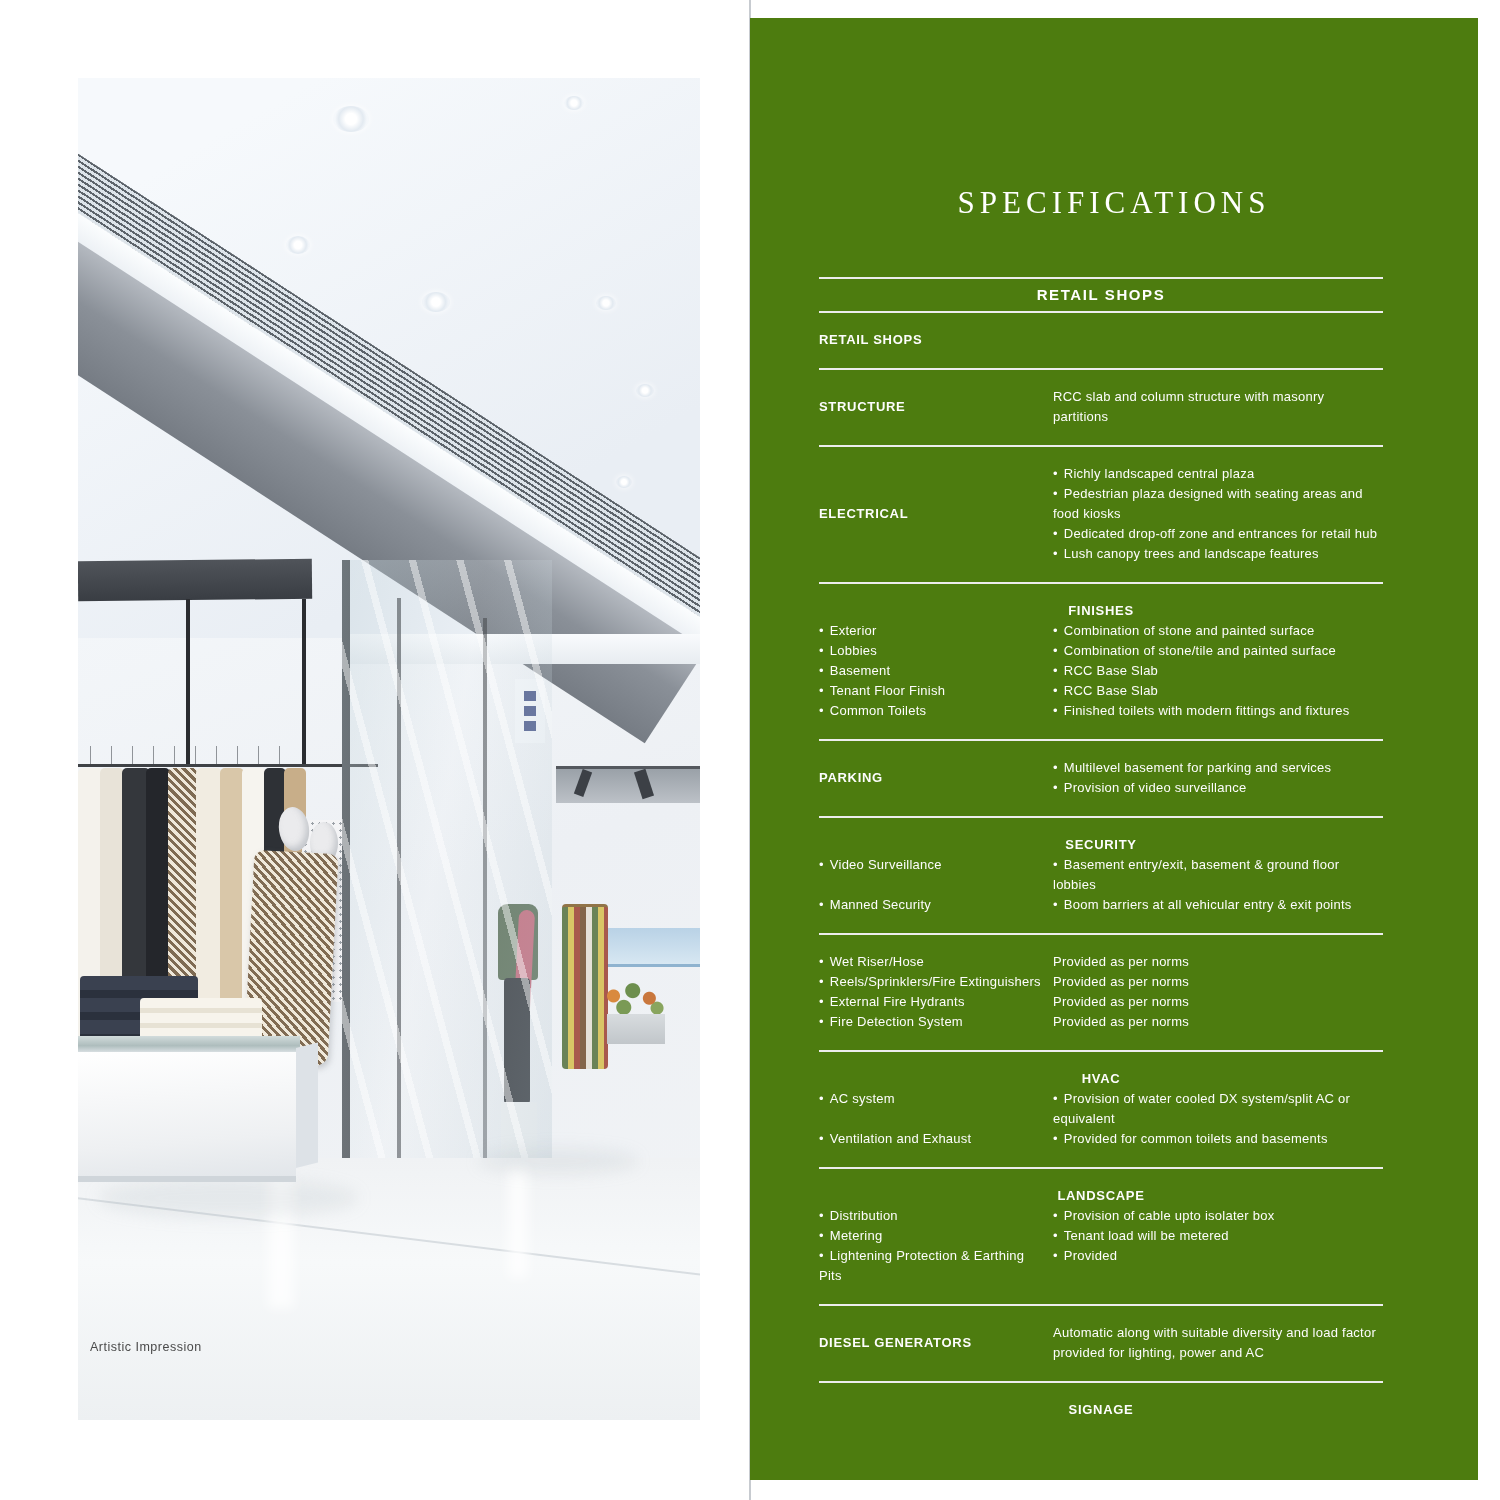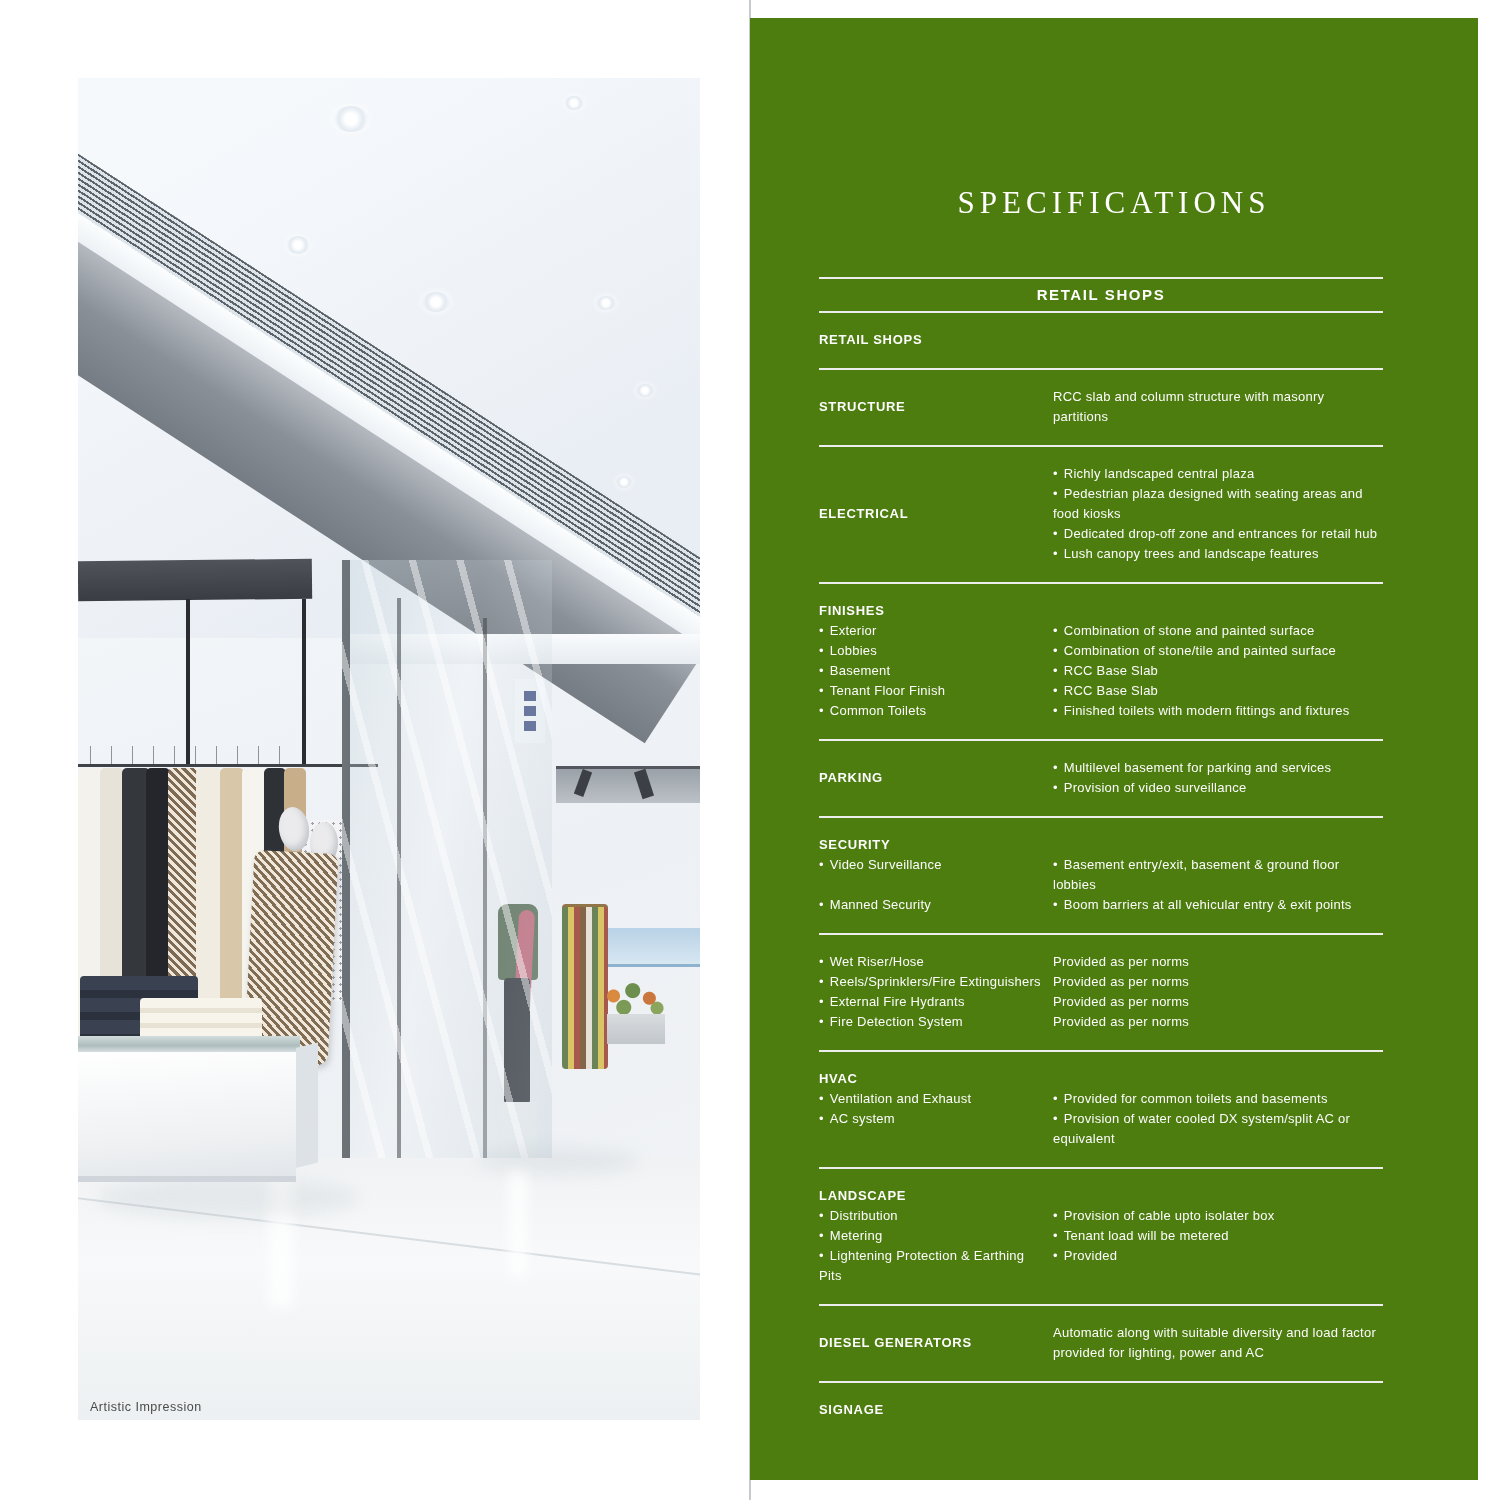--- a/index.html
+++ b/index.html
@@ -80,35 +80,35 @@
       background:repeating-linear-gradient(180deg,#3a4150 0 14px,#2b313d 14px 22px);}
   .stack-cream{position:absolute;left:62px;top:920px;width:122px;height:42px;border-radius:4px;
       background:repeating-linear-gradient(180deg,#f7f4ec 0 10px,#e7e2d4 10px 15px);}
   .table-top{position:absolute;left:0;top:958px;width:222px;height:16px;
       background:linear-gradient(#d2dcdc,#aebdbd 60%,#d7dee1);}
   .table-front{position:absolute;left:0;top:974px;width:218px;height:124px;
       background:linear-gradient(175deg,#ffffff,#eef0f2 70%,#e2e6ea);
       border-bottom:6px solid #cfd5da;}
   .table-side{position:absolute;left:218px;top:970px;width:22px;height:120px;background:#dde2e7;
       transform:skewY(-14deg);transform-origin:0 0;}
-  .caption{position:absolute;left:12px;top:1322px;font-size:12.5px;color:#4a4a4a;letter-spacing:.5px;}
+  .caption{position:absolute;left:12px;top:1262px;font-size:12.5px;color:#4a4a4a;letter-spacing:.5px;}
 
   
   .panel{position:absolute;left:750px;top:18px;width:728px;height:1462px;background:#4d7c0f;z-index:2;
          color:#fdfdfd;}
   .spec-title{margin-top:165px;height:40px;line-height:40px;text-align:center;
       font-family:"Liberation Serif", serif;font-size:31px;letter-spacing:5px;color:#ffffff;font-weight:400;}
   .tbl-head{margin:54px 95px 0 69px;}
   .rule{height:2px;background:#ededed;}
   .tbl-title{text-align:center;font-size:15px;font-weight:700;letter-spacing:1.6px;
              line-height:20px;padding:6px 0;color:#ffffff;}
   .sections{margin:0 95px 0 69px;font-size:13px;letter-spacing:.25px;}
   .sec{padding:17px 0 18px 0;border-bottom:2px solid #ededed;}
   .sec.last{border-bottom:none;}
-  .sec-h{font-weight:700;letter-spacing:.7px;line-height:20px;}
+  .sec-h{font-weight:700;letter-spacing:.7px;line-height:20px;text-align:center;}
   .row{display:flex;line-height:20px;}
   .row .l{width:234px;flex:none;padding-right:8px;box-sizing:border-box;}
   .row .r{flex:1;}
   .row.simple{align-items:center;}
   .lbl{font-weight:700;letter-spacing:.7px;}
   .blt{display:inline-block;margin-right:6px;}
 </style>
 </head>
 <body>
 
@@ -286,26 +286,26 @@
             <div class="r">Provided as per norms</div>
           </div>
           <div class="row">
             <div class="l"><span class="blt">•</span>Fire Detection System</div>
             <div class="r">Provided as per norms</div>
           </div>
         </div>
         <div class="sec">
           <div class="sec-h">HVAC</div>
           <div class="row">
+            <div class="l"><span class="blt">•</span>AC system</div>
+            <div class="r"><span class="blt">•</span>Provision of water cooled DX system/split AC or equivalent</div>
+          </div>
+          <div class="row">
             <div class="l"><span class="blt">•</span>Ventilation and Exhaust</div>
             <div class="r"><span class="blt">•</span>Provided for common toilets and basements</div>
-          </div>
-          <div class="row">
-            <div class="l"><span class="blt">•</span>AC system</div>
-            <div class="r"><span class="blt">•</span>Provision of water cooled DX system/split AC or equivalent</div>
           </div>
         </div>
         <div class="sec">
           <div class="sec-h">LANDSCAPE</div>
           <div class="row">
             <div class="l"><span class="blt">•</span>Distribution</div>
             <div class="r"><span class="blt">•</span>Provision of cable upto isolater box</div>
           </div>
           <div class="row">
             <div class="l"><span class="blt">•</span>Metering</div>

